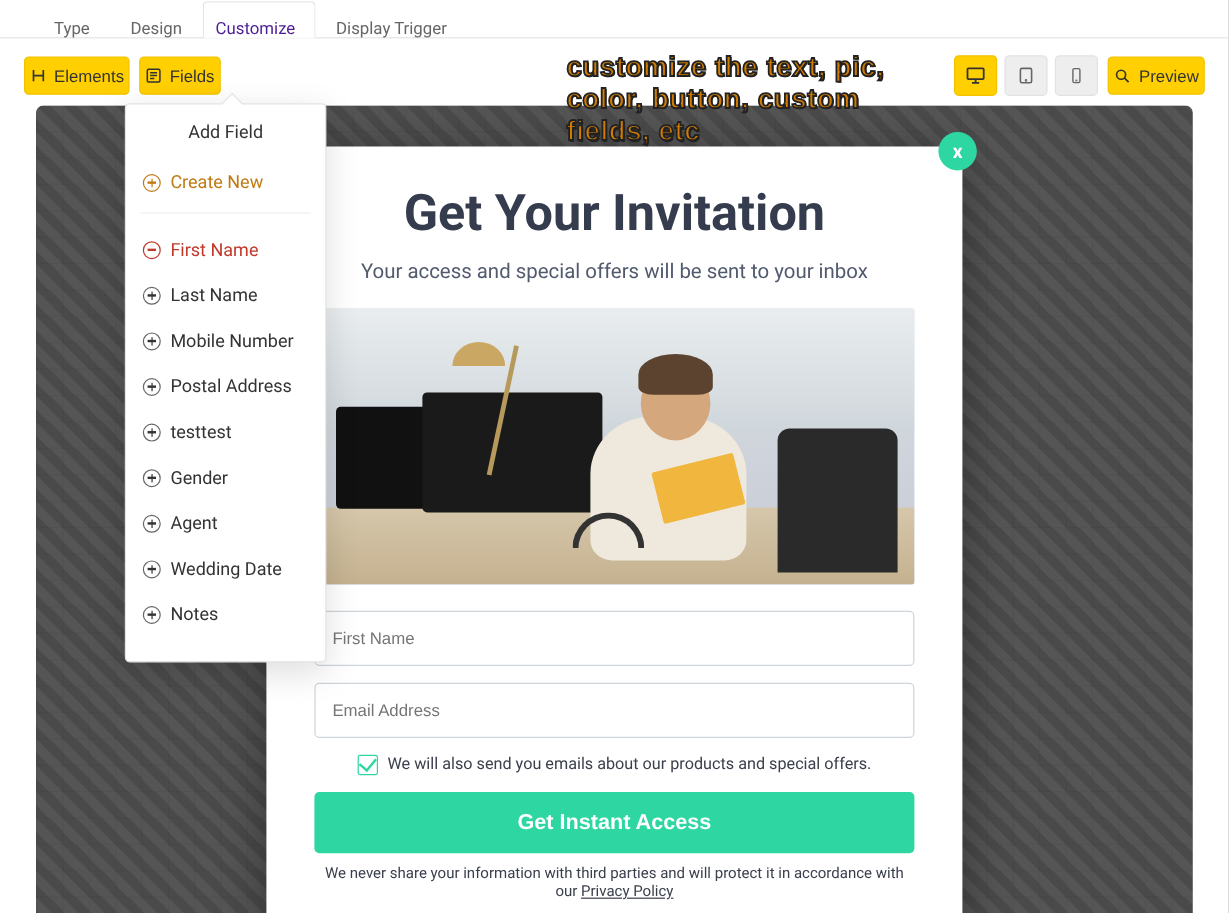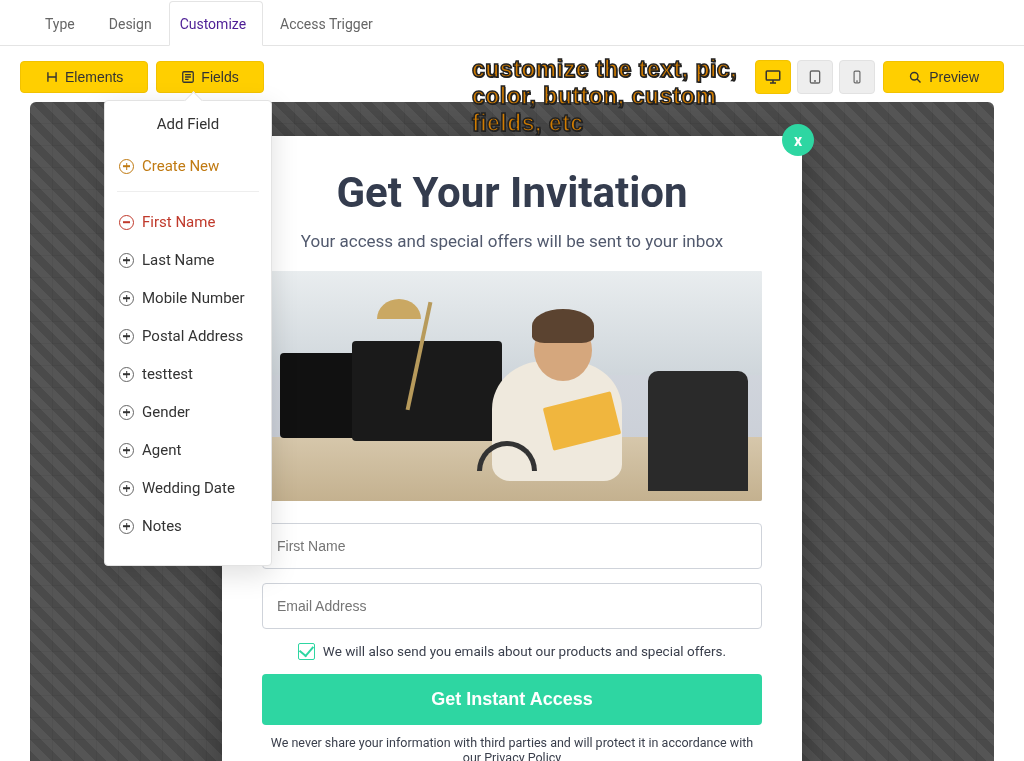--- a/index.html
+++ b/index.html
@@ -10,21 +10,21 @@
     height: 761px;
     overflow: hidden;
     color: #333;
   }
 
   
   .tab-strip {
     display: flex;
     align-items: stretch;
     padding-left: 28px;
-    height: 46px;
+    height: 32px;
     border-bottom: 1px solid #e4e4e4;
   }
   .tab {
     padding: 14px 16px 12px;
     font-size: 14px;
     color: #666;
     cursor: pointer;
     border: 1px solid transparent;
     position: relative;
     top: 1px;
@@ -50,21 +50,21 @@
   .toolbar {
     display: flex;
     align-items: center;
     gap: 8px;
     padding: 0 10px 10px;
   }
   .btn-yellow {
     background: #ffcf00;
     border: 1px solid #f2c200;
     border-radius: 4px;
-    padding: 7px 24px;
+    padding: 7px 4px;
     font-size: 14px;
     color: #333;
     display: inline-flex;
     align-items: center;
     gap: 6px;
     cursor: pointer;
     justify-content: center;
   }
   .btn-grey {
     background: #eee;
@@ -316,21 +316,21 @@
   .ico { display:inline-block; }
   svg { display:block; }
 </style>
 </head>
 <body>
 
 <div class="tab-strip">
   <div class="tab">Type</div>
   <div class="tab">Design</div>
   <div class="tab active">Customize</div>
-  <div class="tab">Access Trigger</div>
+  <div class="tab">Display Trigger</div>
 </div>
 
 <div class="editor">
 
   <div class="toolbar">
     <button class="btn-yellow">
       <span class="ico">
         <svg width="14" height="14" viewBox="0 0 24 24" fill="none" stroke="#333" stroke-width="2.4">
             <path d="M5 4v16M19 4v16M5 12h14"></path>
           </svg>

